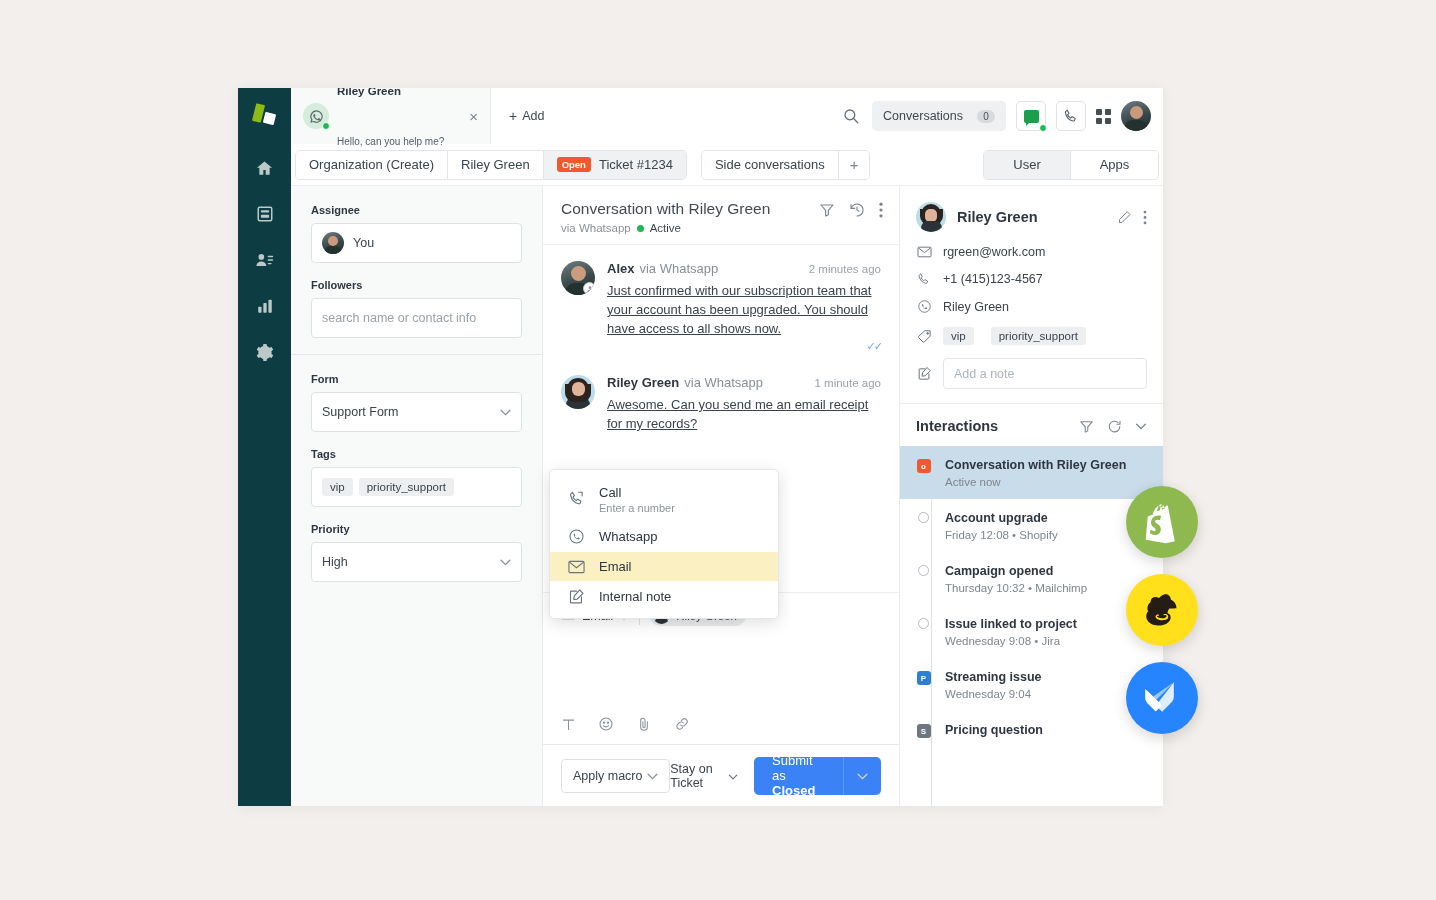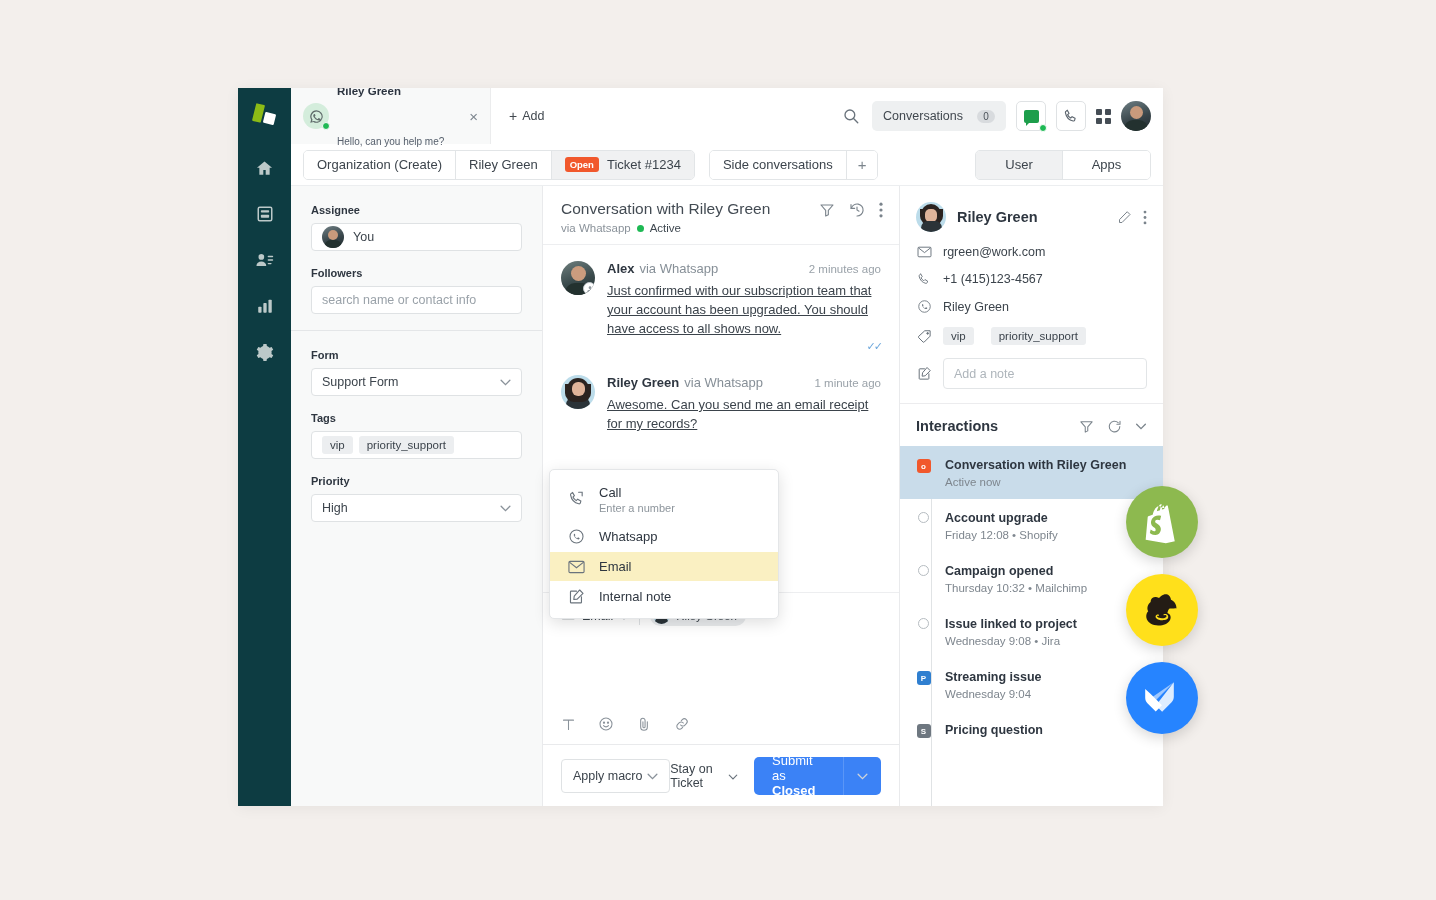--- a/index.html
+++ b/index.html
@@ -132,21 +132,21 @@
     content:''; position:absolute; left:50%; bottom:-5px;
     width: 24px; height: 16px; margin-left: -12px;
     border-radius: 9px 9px 0 0; background: #23312f;
   }
 
   
   .tabbar {
     height: 42px; flex: 0 0 42px;
     background: #ffffff;
     display: flex; align-items: center;
-    padding: 0 12px; gap: 0;
+    padding: 0 4px; gap: 0;
     border-bottom: 1px solid #eceef0;
   }
   .tabgroup { display: flex; border: 1px solid #e2e5e7; border-radius: 5px; overflow: hidden; height: 30px; }
   .tab {
     display: flex; align-items: center; gap: 7px;
     padding: 0 13px; font-size: 13px; color: #3c444c;
     border-right: 1px solid #e2e5e7; cursor: pointer; background: #fff;
     height: 100%;
   }
   .tab:last-child { border-right: none; gap: 8px; }
@@ -171,21 +171,21 @@
   .props {
     width: 252px; flex: 0 0 252px;
     background: #f8f9f9;
     border-right: 1px solid #e9eaec;
     padding: 18px 20px 0 20px;
     overflow: hidden;
   }
   .pl { font-size: 11px; font-weight: bold; color: #2e3640; margin-bottom: 7px; }
   .field {
     background: #fff; border: 1px solid #dfe2e4; border-radius: 4px;
-    height: 28px; display: flex; align-items: center; padding: 0 10px;
+    height: 40px; display: flex; align-items: center; padding: 0 10px;
     font-size: 12.5px; color: #3c444c; margin-bottom: 16px; cursor: pointer;
   }
   .field .ph { color: #9aa2a9; }
   .mini-av {
     width: 22px; height: 22px; border-radius: 50%; margin-right: 9px;
     background: linear-gradient(160deg,#6f7f84 0%,#39464b 55%,#1f2a2e 100%);
     position: relative; overflow: hidden; flex: 0 0 22px;
   }
   .mini-av:after {
     content:''; position:absolute; left:50%; top:16%;

